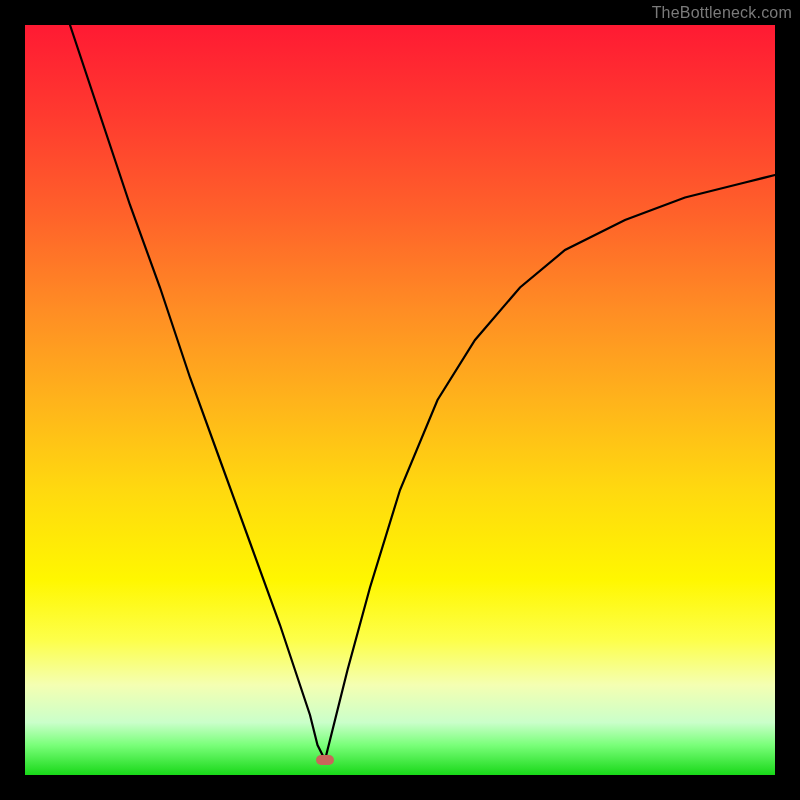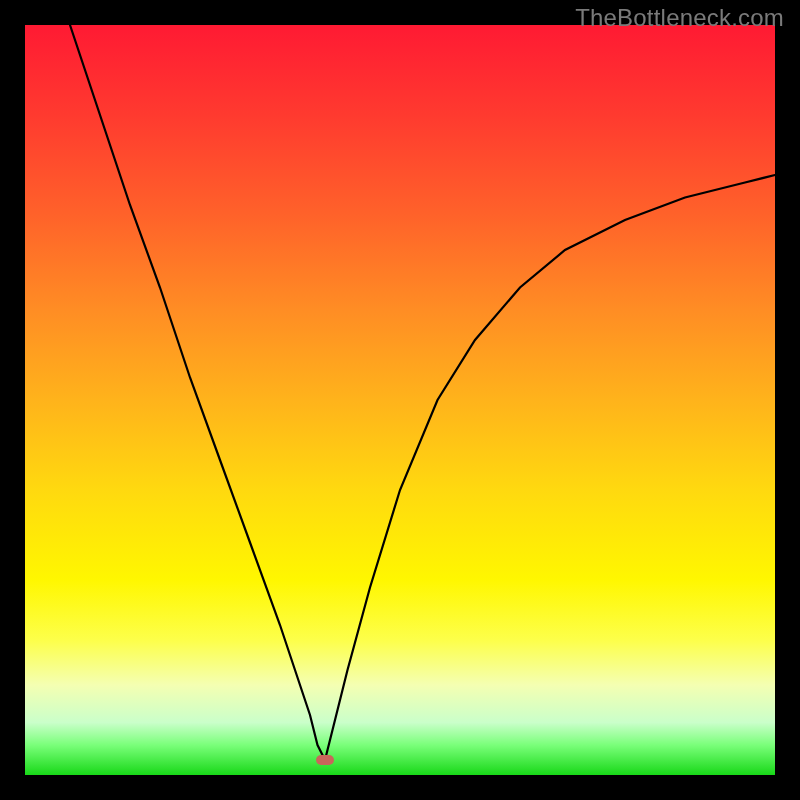--- a/index.html
+++ b/index.html
@@ -49,23 +49,23 @@
     position: absolute;
     width: 18px;
     height: 10px;
     border-radius: 5px;
     background: #c9665b;
     transform: translate(-50%, -50%);
   }
   .watermark {
     position: absolute;
     top: 4px;
-    right: 16px;
+    right: 8px;
     color: #7a7a7a;
-    font-size: 24px;
+    font-size: 16px;
     font-weight: 500;
     letter-spacing: 0.2px;
   }
 </style>
 </head>
 <body>
 <div class="frame">
 
   <div class="plot-area">
     <svg viewBox="0 0 750 750" preserveAspectRatio="none">

